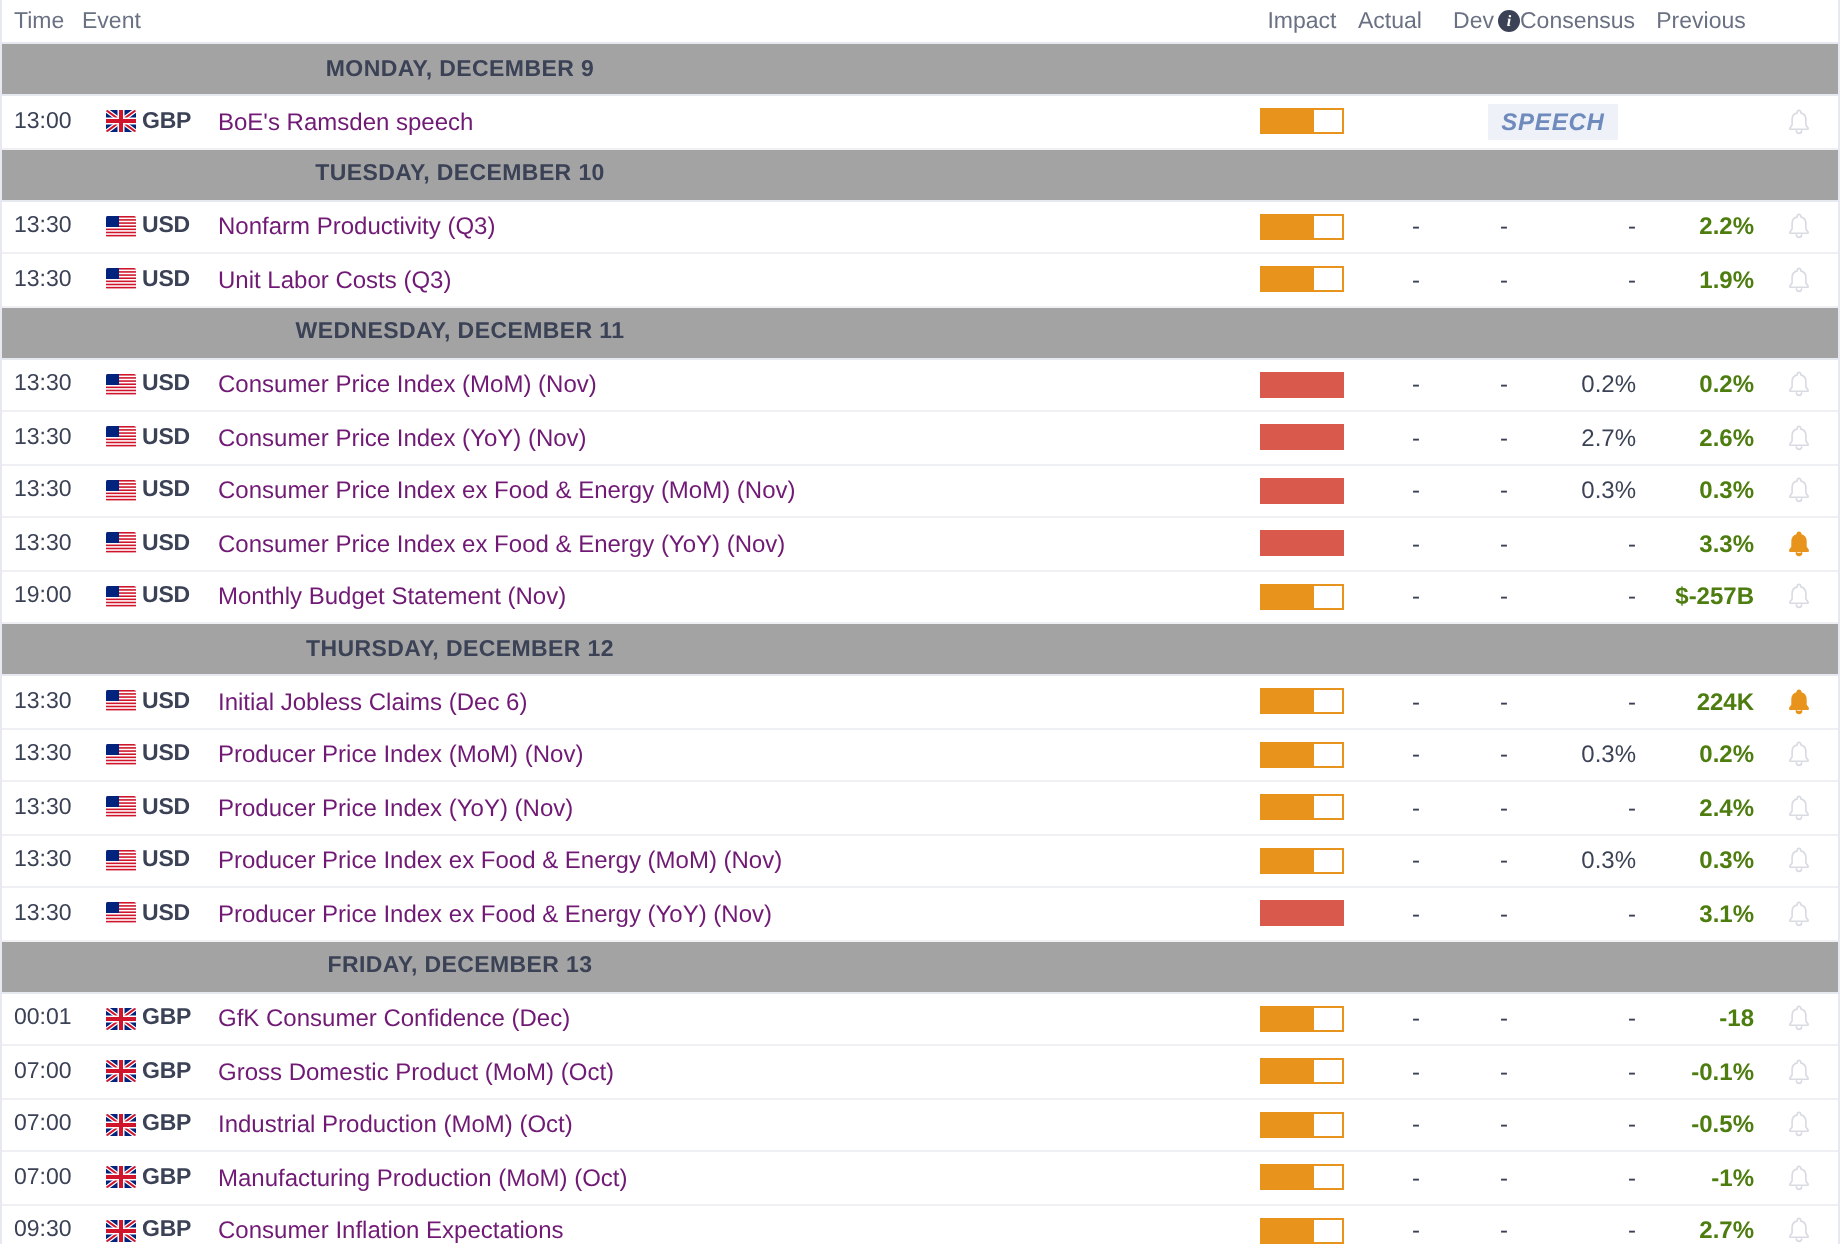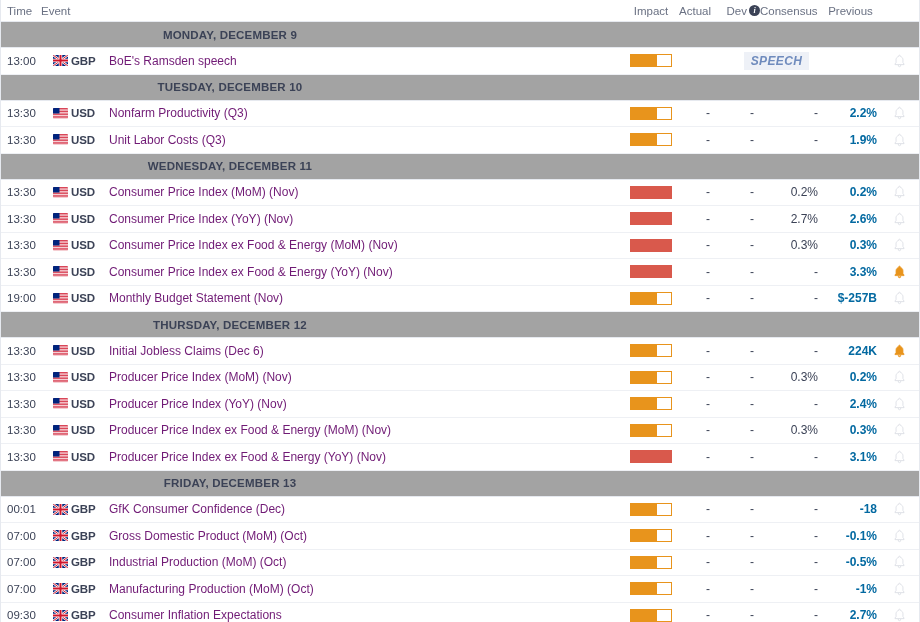--- a/index.html
+++ b/index.html
@@ -182,21 +182,21 @@
     padding-right: 4px;
     box-sizing: border-box;
     color: #3b4256;
     font-size: 12px;
   }
   .c-previous {
     width: 57px;
     text-align: right;
     padding-right: 2px;
     box-sizing: border-box;
-    color: #0369a1;
+    color: #4d7c0f;
     font-size: 12px;
     font-weight: bold;
   }
   .c-bell {
     width: 40px;
     display: flex;
     justify-content: center;
     align-items: center;
   }
 

